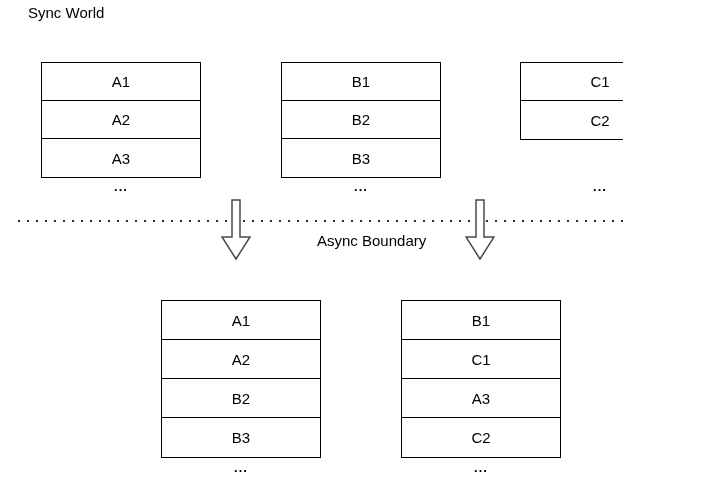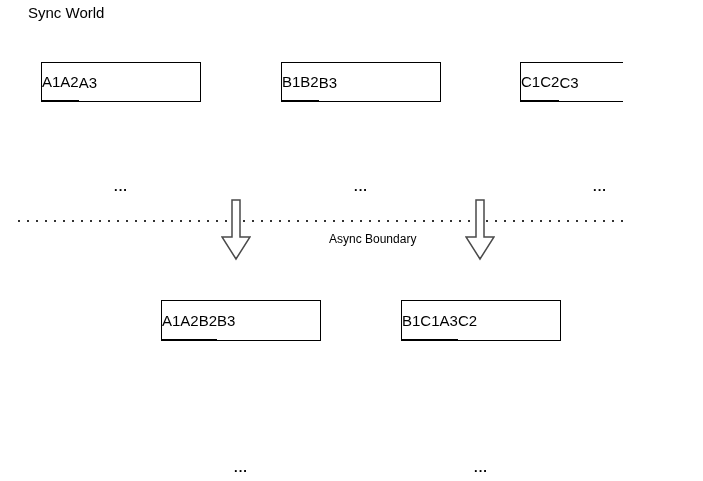--- a/index.html
+++ b/index.html
@@ -17,33 +17,33 @@
     position: absolute;
     font-size: 15px;
     font-weight: 400;
     color: #000000;
     white-space: nowrap;
   }
   .sync-label  { left: 28px; top: 4px; }
   .async-label { left: 28px; top: 250px; }
   .boundary-label {
     position: absolute;
-    left: 329px;
+    left: 317px;
     top: 232px;
-    font-size: 12px;
+    font-size: 15px;
     color: #000000;
     white-space: nowrap;
   }
   .queue {
     position: absolute;
     width: 160px;
     border: 1px solid #000000;
     background: #ffffff;
     display: flex;
-    flex-direction: row;
+    flex-direction: column;
   }
   .queue .cell {
     display: flex;
     align-items: center;
     justify-content: center;
     font-size: 15px;
     border-bottom: 1px solid #000000;
   }
   .queue .cell:last-child { border-bottom: none; }
   .rows3 .cell { height: 38px; }
@@ -101,21 +101,20 @@
   <div class="queue rows3 queue-b">
     <div class="cell">B1</div>
     <div class="cell">B2</div>
     <div class="cell">B3</div>
   </div>
   <div class="ellipsis ell-b">...</div>
 
   <div class="queue rows3 queue-c">
     <div class="cell">C1</div>
     <div class="cell">C2</div>
-    <div class="cell">C3</div>
   </div>
   <div class="ellipsis ell-c">...</div>
 
   <div class="dotted-line"></div>
 
   <svg class="arrow arrow-1" viewBox="0 0 30 62">
     <polygon points="11,1 19,1 19,38 29,38 15,60 1,38 11,38" fill="#ffffff" stroke="#4a4a4a" stroke-width="1.5" stroke-linejoin="miter"></polygon>
   </svg>
 
   <div class="boundary-label">Async Boundary</div>

